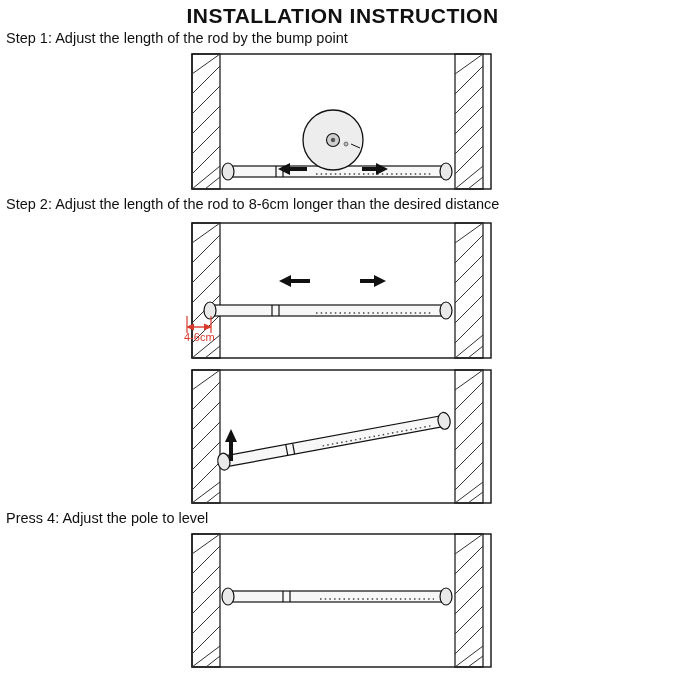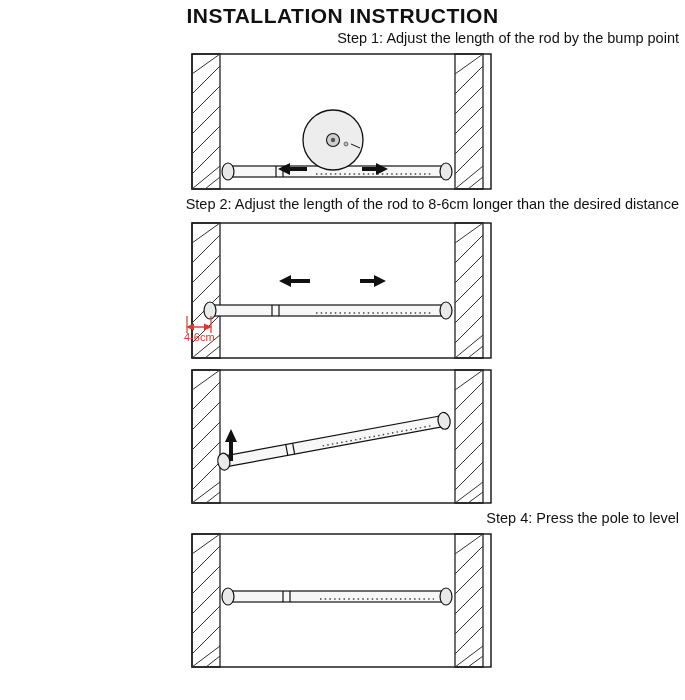--- a/index.html
+++ b/index.html
@@ -26,21 +26,20 @@
     font-weight: bold;
     letter-spacing: 0.5px;
     padding-top: 4px;
     margin: 0;
   }
   .step-text {
     font-size: 14.5px;
     line-height: 1.45;
     padding: 0 6px;
     margin: 0;
-    text-align: right;
   }
   .step-block {
     position: relative;
   }
   .figure {
     position: relative;
     width: 685px;
   }
   svg {
     display: block;
@@ -212,21 +211,21 @@
 
         <g>
           <line x1="231" y1="75" x2="231" y2="96" stroke="#111" stroke-width="4"></line>
           <polygon points="231,64 225,77 237,77" fill="#111"></polygon>
         </g>
       </svg>
     </div>
   </div>
 
   <div class="step-block">
-    <p class="step-text">Step 4: Press the pole to level</p>
+    <p class="step-text">Press 4: Adjust the pole to level</p>
     <div class="figure">
       <svg width="685" height="140" viewBox="0 0 685 140">
         <rect x="192" y="5" width="299" height="133" fill="none" stroke="#111" stroke-width="1.4"></rect>
         <rect x="192" y="5" width="28" height="133" fill="none" stroke="#111" stroke-width="1.2"></rect>
         <g stroke="#333" stroke-width="1">
           <line x1="192" y1="25" x2="220" y2="5"></line>
           <line x1="192" y1="45" x2="220" y2="17"></line>
           <line x1="192" y1="65" x2="220" y2="37"></line>
           <line x1="192" y1="85" x2="220" y2="57"></line>
           <line x1="192" y1="105" x2="220" y2="77"></line>

